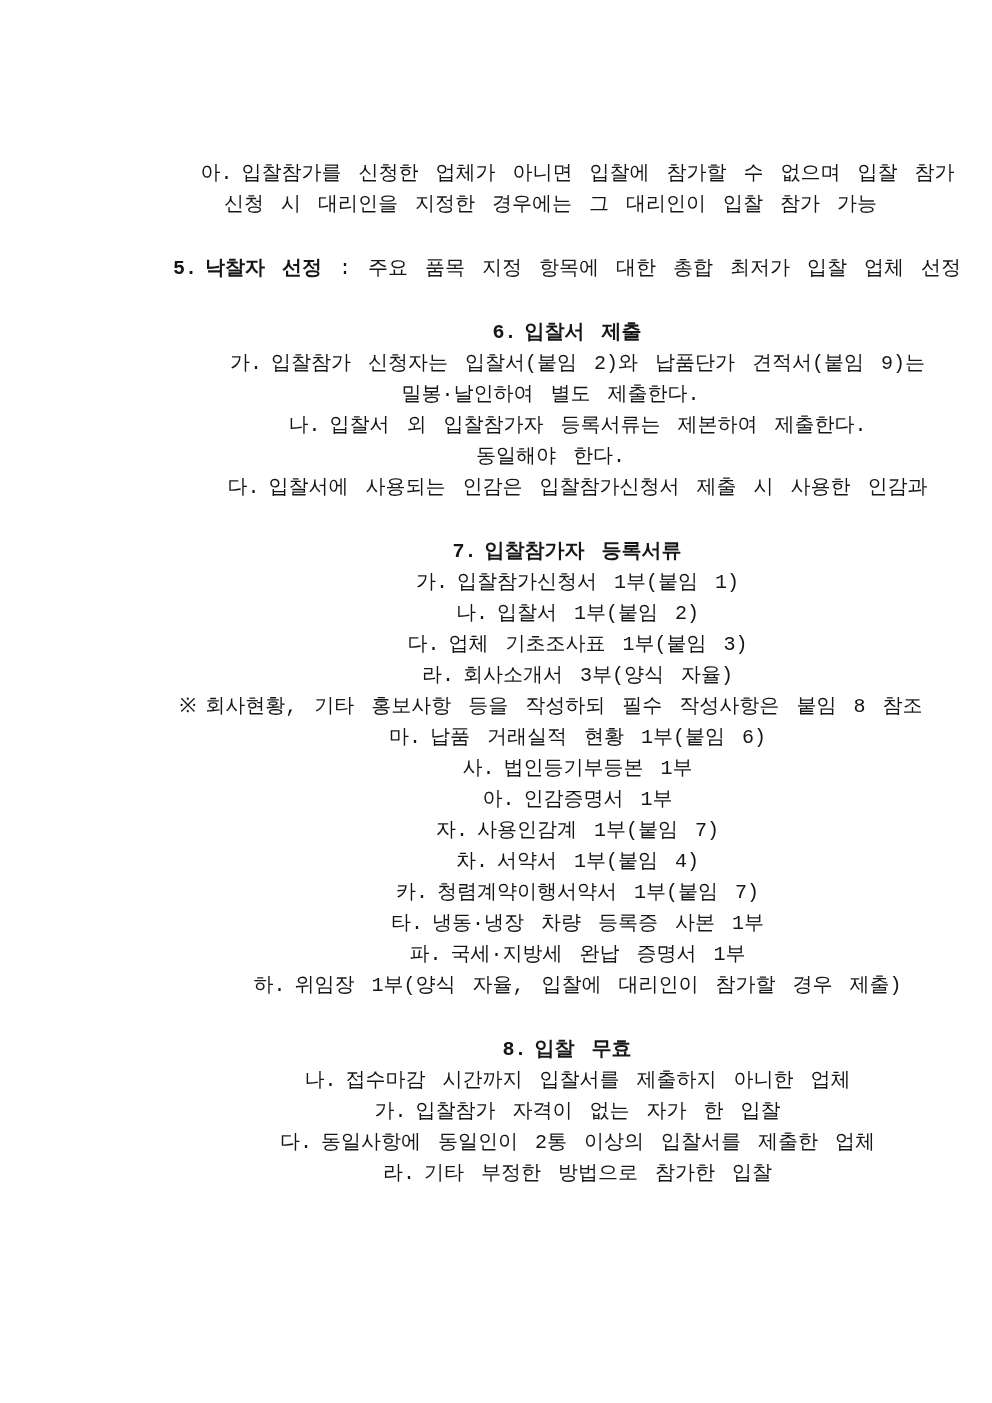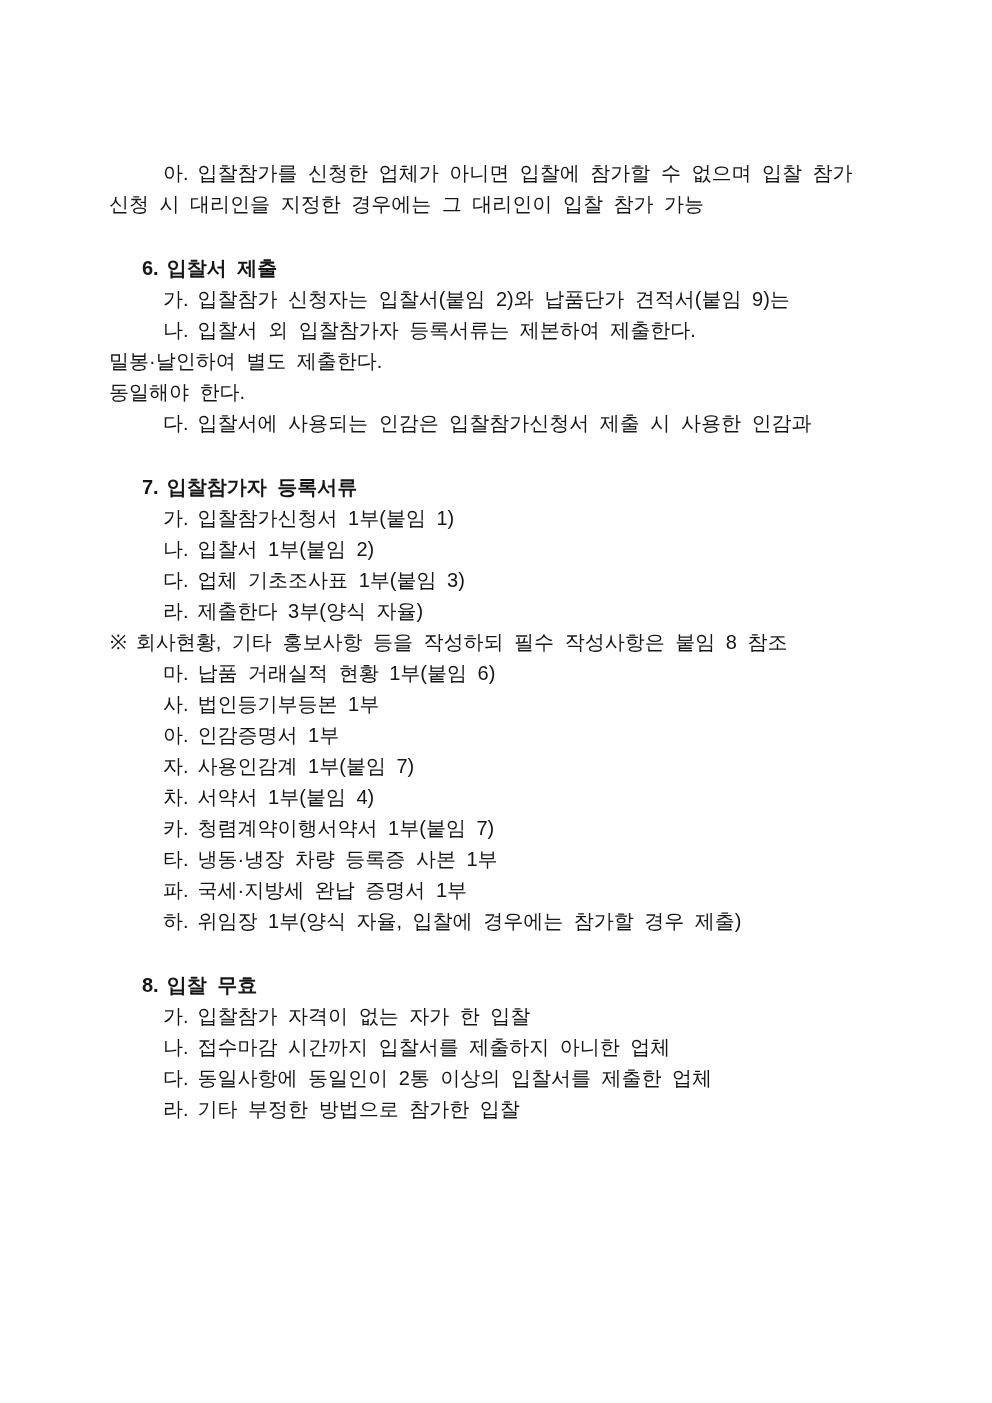--- a/index.html
+++ b/index.html
@@ -7,25 +7,26 @@
     width: 992px;
     height: 1403px;
     background: #ffffff;
     overflow: hidden;
   }
   .page {
     box-sizing: border-box;
     width: 992px;
     height: 1403px;
     padding-top: 158px;
-    font-family: Liberation Sans, sans-serif;
+    font-family: Liberation Mono, monospace;
     font-size: 20px;
     line-height: 31px;
     color: #161616;
     word-spacing: 5px;
+    text-align: center;
   }
   .blk { white-space: nowrap; }
   .heading, .heading-inline {
     margin-left: 142px;
     margin-top: 33px;
   }
   .heading .n, .heading .t,
   .heading-inline .n, .heading-inline .t { font-weight: 700; }
   .heading-inline .sep, .heading-inline .txt { font-weight: 400; }
   .item { margin-left: 163px; }
@@ -34,40 +35,41 @@
   .marker { margin-right: 9px; }
   .n { margin-right: 8px; }
 </style>
 </head>
 <body>
 
 <div class="page">
   <div>
       <div class="blk item"><span class="marker">아.</span><span class="txt">입찰참가를 신청한 업체가 아니면 입찰에 참가할 수 없으며 입찰 참가</span></div>
       <div class="blk cont"><span class="txt">신청 시 대리인을 지정한 경우에는 그 대리인이 입찰 참가 가능</span></div>
+      <div class="blk heading-inline"><span class="n">5.</span><span class="t">낙찰자 선정</span><span class="sep"> : </span><span class="txt">주요 품목 지정 항목에 대한 총합 최저가 입찰 업체 선정</span></div>
       <div class="blk heading"><span class="n">6.</span><span class="t">입찰서 제출</span></div>
       <div class="blk item"><span class="marker">가.</span><span class="txt">입찰참가 신청자는 입찰서(붙임 2)와 납품단가 견적서(붙임 9)는</span></div>
+      <div class="blk cont"><span class="txt">밀봉·날인하여 별도 제출한다.</span></div>
       <div class="blk item"><span class="marker">나.</span><span class="txt">입찰서 외 입찰참가자 등록서류는 제본하여 제출한다.</span></div>
-      <div class="blk cont"><span class="txt">밀봉·날인하여 별도 제출한다.</span></div>
       <div class="blk cont"><span class="txt">동일해야 한다.</span></div>
       <div class="blk item"><span class="marker">다.</span><span class="txt">입찰서에 사용되는 인감은 입찰참가신청서 제출 시 사용한 인감과</span></div>
       <div class="blk heading"><span class="n">7.</span><span class="t">입찰참가자 등록서류</span></div>
       <div class="blk item"><span class="marker">가.</span><span class="txt">입찰참가신청서 1부(붙임 1)</span></div>
       <div class="blk item"><span class="marker">나.</span><span class="txt">입찰서 1부(붙임 2)</span></div>
       <div class="blk item"><span class="marker">다.</span><span class="txt">업체 기초조사표 1부(붙임 3)</span></div>
-      <div class="blk item"><span class="marker">라.</span><span class="txt">제출한다 3부(양식 자율)</span></div>
+      <div class="blk item"><span class="marker">라.</span><span class="txt">회사소개서 3부(양식 자율)</span></div>
       <div class="blk note"><span class="marker">※</span><span class="txt">회사현황, 기타 홍보사항 등을 작성하되 필수 작성사항은 붙임 8 참조</span></div>
       <div class="blk item"><span class="marker">마.</span><span class="txt">납품 거래실적 현황 1부(붙임 6)</span></div>
       <div class="blk item"><span class="marker">사.</span><span class="txt">법인등기부등본 1부</span></div>
       <div class="blk item"><span class="marker">아.</span><span class="txt">인감증명서 1부</span></div>
       <div class="blk item"><span class="marker">자.</span><span class="txt">사용인감계 1부(붙임 7)</span></div>
       <div class="blk item"><span class="marker">차.</span><span class="txt">서약서 1부(붙임 4)</span></div>
       <div class="blk item"><span class="marker">카.</span><span class="txt">청렴계약이행서약서 1부(붙임 7)</span></div>
       <div class="blk item"><span class="marker">타.</span><span class="txt">냉동·냉장 차량 등록증 사본 1부</span></div>
       <div class="blk item"><span class="marker">파.</span><span class="txt">국세·지방세 완납 증명서 1부</span></div>
-      <div class="blk item"><span class="marker">하.</span><span class="txt">위임장 1부(양식 자율, 입찰에 경우에는 참가할 경우 제출)</span></div>
+      <div class="blk item"><span class="marker">하.</span><span class="txt">위임장 1부(양식 자율, 입찰에 대리인이 참가할 경우 제출)</span></div>
       <div class="blk heading"><span class="n">8.</span><span class="t">입찰 무효</span></div>
+      <div class="blk item"><span class="marker">나.</span><span class="txt">접수마감 시간까지 입찰서를 제출하지 아니한 업체</span></div>
       <div class="blk item"><span class="marker">가.</span><span class="txt">입찰참가 자격이 없는 자가 한 입찰</span></div>
-      <div class="blk item"><span class="marker">나.</span><span class="txt">접수마감 시간까지 입찰서를 제출하지 아니한 업체</span></div>
       <div class="blk item"><span class="marker">다.</span><span class="txt">동일사항에 동일인이 2통 이상의 입찰서를 제출한 업체</span></div>
       <div class="blk item"><span class="marker">라.</span><span class="txt">기타 부정한 방법으로 참가한 입찰</span></div>
     </div>
 </div>
 
 </body></html>

